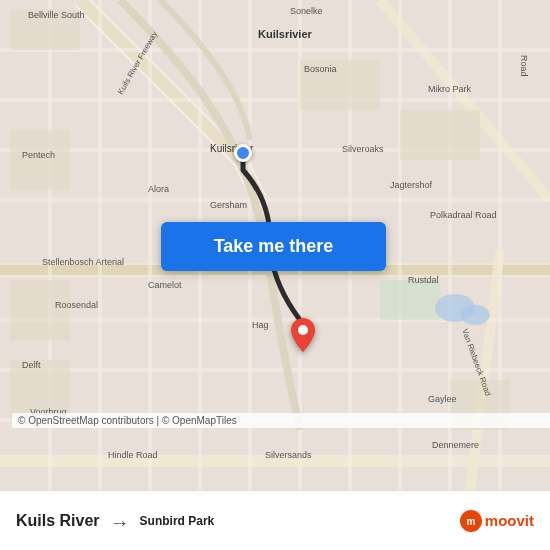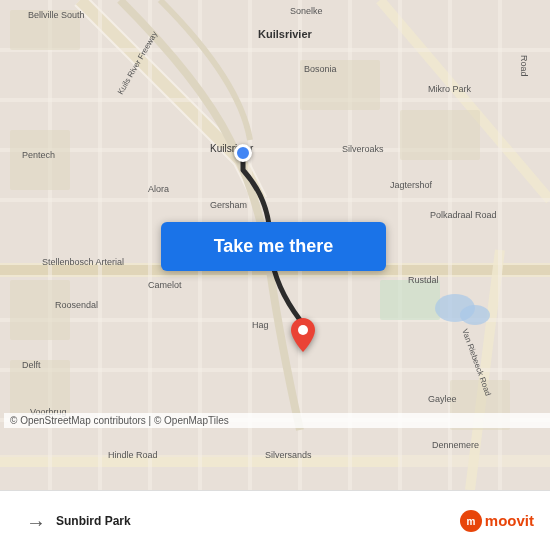--- a/index.html
+++ b/index.html
@@ -86,21 +86,21 @@
 
     .moovit-text {
       font-size: 15px;
       font-weight: 700;
       color: #e8450a;
     }
 
     .attribution {
       position: absolute;
       bottom: 62px;
-      left: 4px;
+      left: 12px;
       right: 0;
       background: rgba(255,255,255,0.8);
       font-size: 10px;
       color: #555;
       padding: 2px 6px;
       z-index: 5;
     }
 
     
     .origin-marker {
@@ -222,20 +222,21 @@
       <circle cx="12" cy="12" r="5" fill="white"></circle>
     </svg>
   </div>
 
   <button class="take-me-there-btn">Take me there</button>
 
   <div class="attribution">© OpenStreetMap contributors | © OpenMapTiles</div>
 </div>
 
 <div id="bottom-bar">
+  <span class="from-label">Kuils River</span>
   <span class="arrow-icon">→</span>
   <span class="to-label">Sunbird Park</span>
   <div class="moovit-logo">
     <svg width="22" height="22" viewBox="0 0 22 22">
       <circle cx="11" cy="11" r="11" fill="#e8450a"></circle>
       <text x="11" y="15" font-size="10" fill="white" text-anchor="middle" font-family="Arial" font-weight="bold">m</text>
     </svg>
     <span class="moovit-text">moovit</span>
   </div>
 </div>

